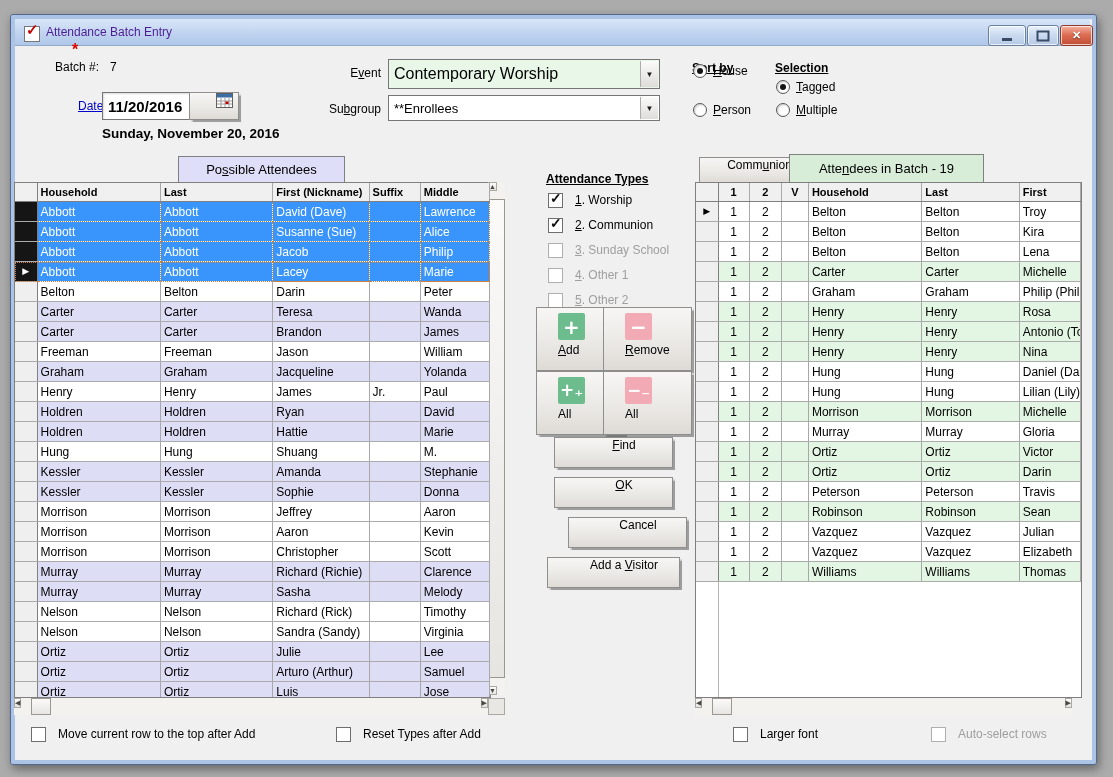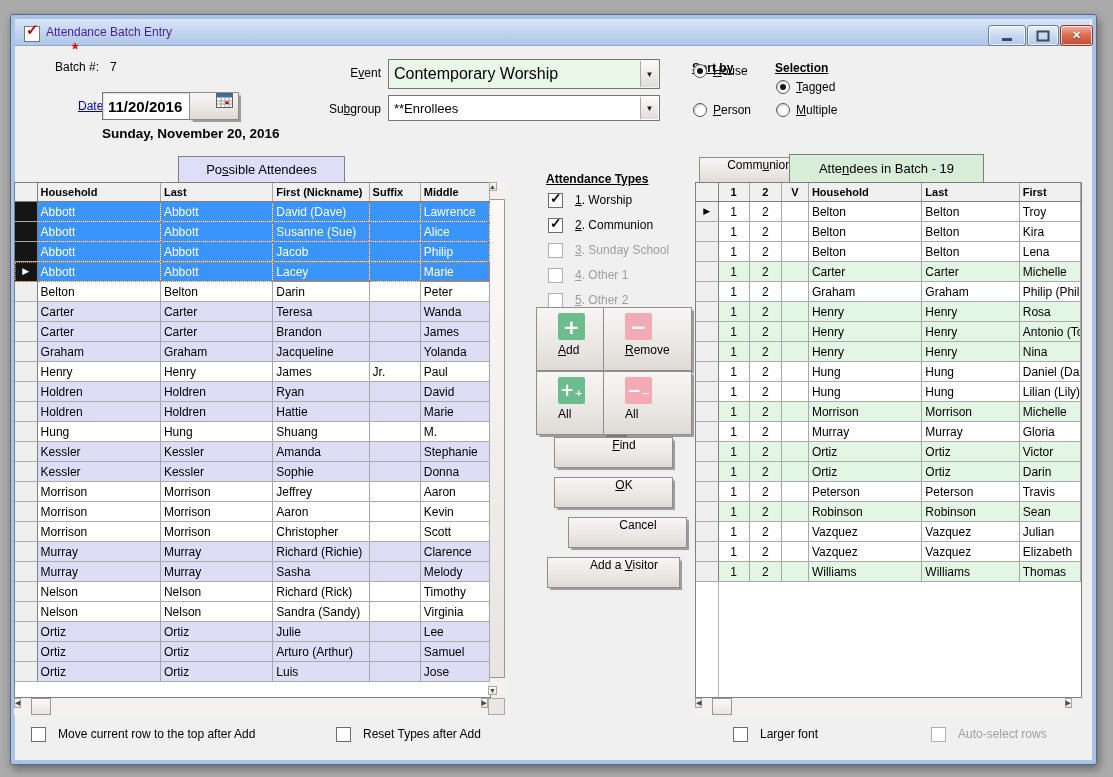--- a/index.html
+++ b/index.html
@@ -222,20 +222,28 @@
           <td>Wanda</td>
         </tr>
         <tr class="lav">
           <td class="rowsel"></td>
           <td>Carter</td>
           <td>Carter</td>
           <td>Brandon</td>
           <td></td>
           <td>James</td>
         </tr>
+        <tr>
+          <td class="rowsel"></td>
+          <td>Freeman</td>
+          <td>Freeman</td>
+          <td>Jason</td>
+          <td></td>
+          <td>William</td>
+        </tr>
         <tr class="lav">
           <td class="rowsel"></td>
           <td>Graham</td>
           <td>Graham</td>
           <td>Jacqueline</td>
           <td></td>
           <td>Yolanda</td>
         </tr>
         <tr>
           <td class="rowsel"></td>

